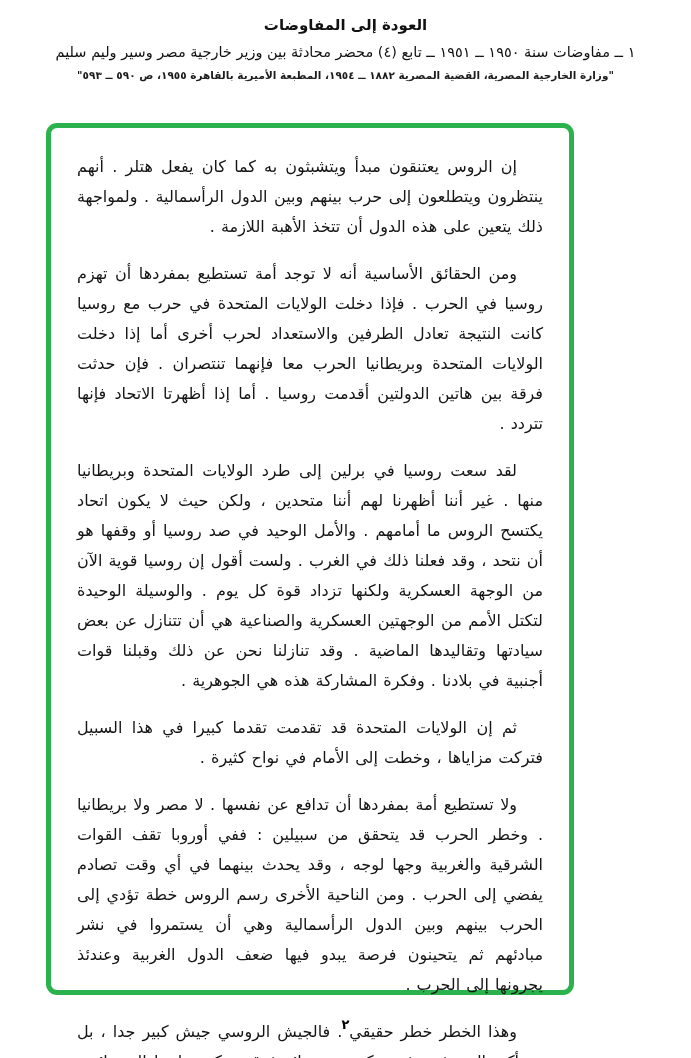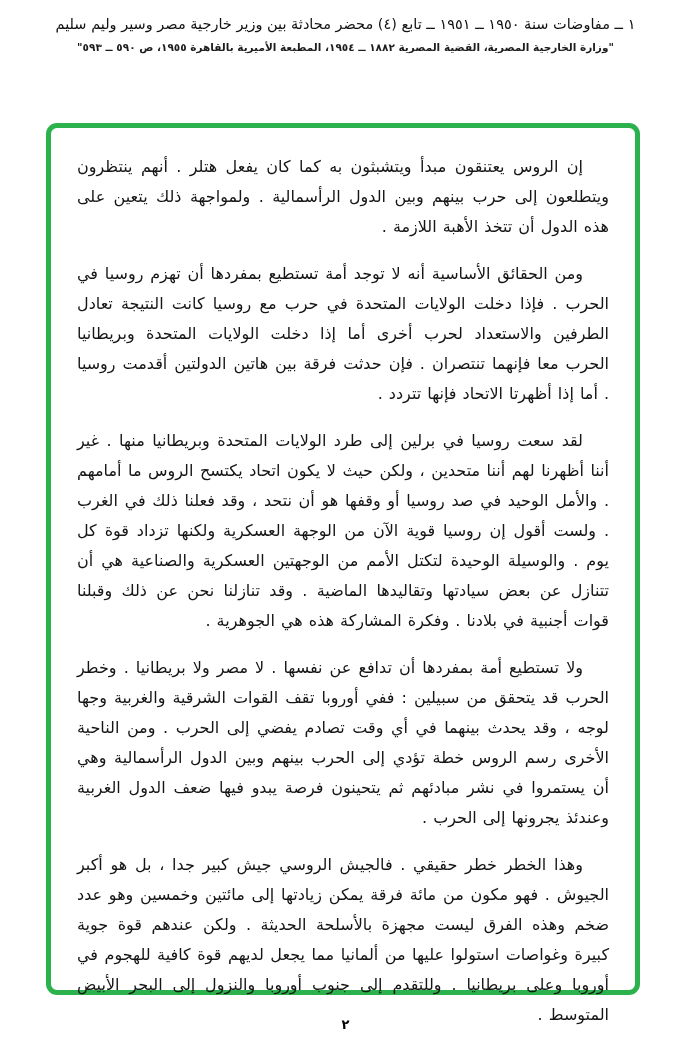--- a/index.html
+++ b/index.html
@@ -39,21 +39,21 @@
   .header .source {
     font-size: 10.5px;
     font-weight: bold;
     margin: 0;
     color: #1c1c1c;
   }
   .doc-frame {
     position: absolute;
     left: 46px;
     top: 123px;
-    width: 594px;
+    width: 528px;
     height: 872px;
     box-sizing: border-box;
     border: 5px solid #2cb24c;
     border-radius: 11px;
     background: #ffffff;
   }
   .doc-body {
     direction: rtl;
     padding: 24px 26px 0 26px;
   }
@@ -76,29 +76,31 @@
     font-weight: bold;
     color: #000000;
   }
 </style>
 </head>
 <body>
 
 <div class="page">
 
   <div class="header">
+    <p class="title">العودة إلى المفاوضات</p>
     <p class="subtitle">١ ــ مفاوضات سنة ١٩٥٠ ــ ١٩٥١ ــ تابع (٤) محضر محادثة بين وزير خارجية مصر وسير وليم سليم</p>
     <p class="source">"وزارة الخارجية المصرية، القضية المصرية ١٨٨٢ ــ ١٩٥٤، المطبعة الأميرية بالقاهرة ١٩٥٥، ص ٥٩٠ ــ ٥٩٣"</p>
   </div>
 
   <div class="doc-frame">
     <div class="doc-body">
       <p>إن الروس يعتنقون مبدأ ويتشبثون به كما كان يفعل هتلر . أنهم ينتظرون ويتطلعون إلى حرب بينهم وبين الدول الرأسمالية . ولمواجهة ذلك يتعين على هذه الدول أن تتخذ الأهبة اللازمة .</p>
       <p>ومن الحقائق الأساسية أنه لا توجد أمة تستطيع بمفردها أن تهزم روسيا في الحرب . فإذا دخلت الولايات المتحدة في حرب مع روسيا كانت النتيجة تعادل الطرفين والاستعداد لحرب أخرى أما إذا دخلت الولايات المتحدة وبريطانيا الحرب معا فإنهما تنتصران . فإن حدثت فرقة بين هاتين الدولتين أقدمت روسيا . أما إذا أظهرتا الاتحاد فإنها تتردد .</p>
       <p>لقد سعت روسيا في برلين إلى طرد الولايات المتحدة وبريطانيا منها . غير أننا أظهرنا لهم أننا متحدين ، ولكن حيث لا يكون اتحاد يكتسح الروس ما أمامهم . والأمل الوحيد في صد روسيا أو وقفها هو أن نتحد ، وقد فعلنا ذلك في الغرب . ولست أقول إن روسيا قوية الآن من الوجهة العسكرية ولكنها تزداد قوة كل يوم . والوسيلة الوحيدة لتكتل الأمم من الوجهتين العسكرية والصناعية هي أن تتنازل عن بعض سيادتها وتقاليدها الماضية . وقد تنازلنا نحن عن ذلك وقبلنا قوات أجنبية في بلادنا . وفكرة المشاركة هذه هي الجوهرية .</p>
+      <p>ثم إن الولايات المتحدة قد تقدمت تقدما كبيرا في هذا السبيل فتركت مزاياها ، وخطت إلى الأمام في نواح كثيرة .</p>
       <p>ولا تستطيع أمة بمفردها أن تدافع عن نفسها . لا مصر ولا بريطانيا . وخطر الحرب قد يتحقق من سبيلين : ففي أوروبا تقف القوات الشرقية والغربية وجها لوجه ، وقد يحدث بينهما في أي وقت تصادم يفضي إلى الحرب . ومن الناحية الأخرى رسم الروس خطة تؤدي إلى الحرب بينهم وبين الدول الرأسمالية وهي أن يستمروا في نشر مبادئهم ثم يتحينون فرصة يبدو فيها ضعف الدول الغربية وعندئذ يجرونها إلى الحرب .</p>
       <p>وهذا الخطر خطر حقيقي . فالجيش الروسي جيش كبير جدا ، بل هو أكبر الجيوش . فهو مكون من مائة فرقة يمكن زيادتها إلى مائتين وخمسين وهو عدد ضخم وهذه الفرق ليست مجهزة بالأسلحة الحديثة . ولكن عندهم قوة جوية كبيرة وغواصات استولوا عليها من ألمانيا مما يجعل لديهم قوة كافية للهجوم في أوروبا وعلى بريطانيا . وللتقدم إلى جنوب أوروبا والنزول إلى البحر الأبيض المتوسط .</p>
     </div>
   </div>
 
   <div class="page-number">٢</div>
 
 </div>
 
 </body></html>

